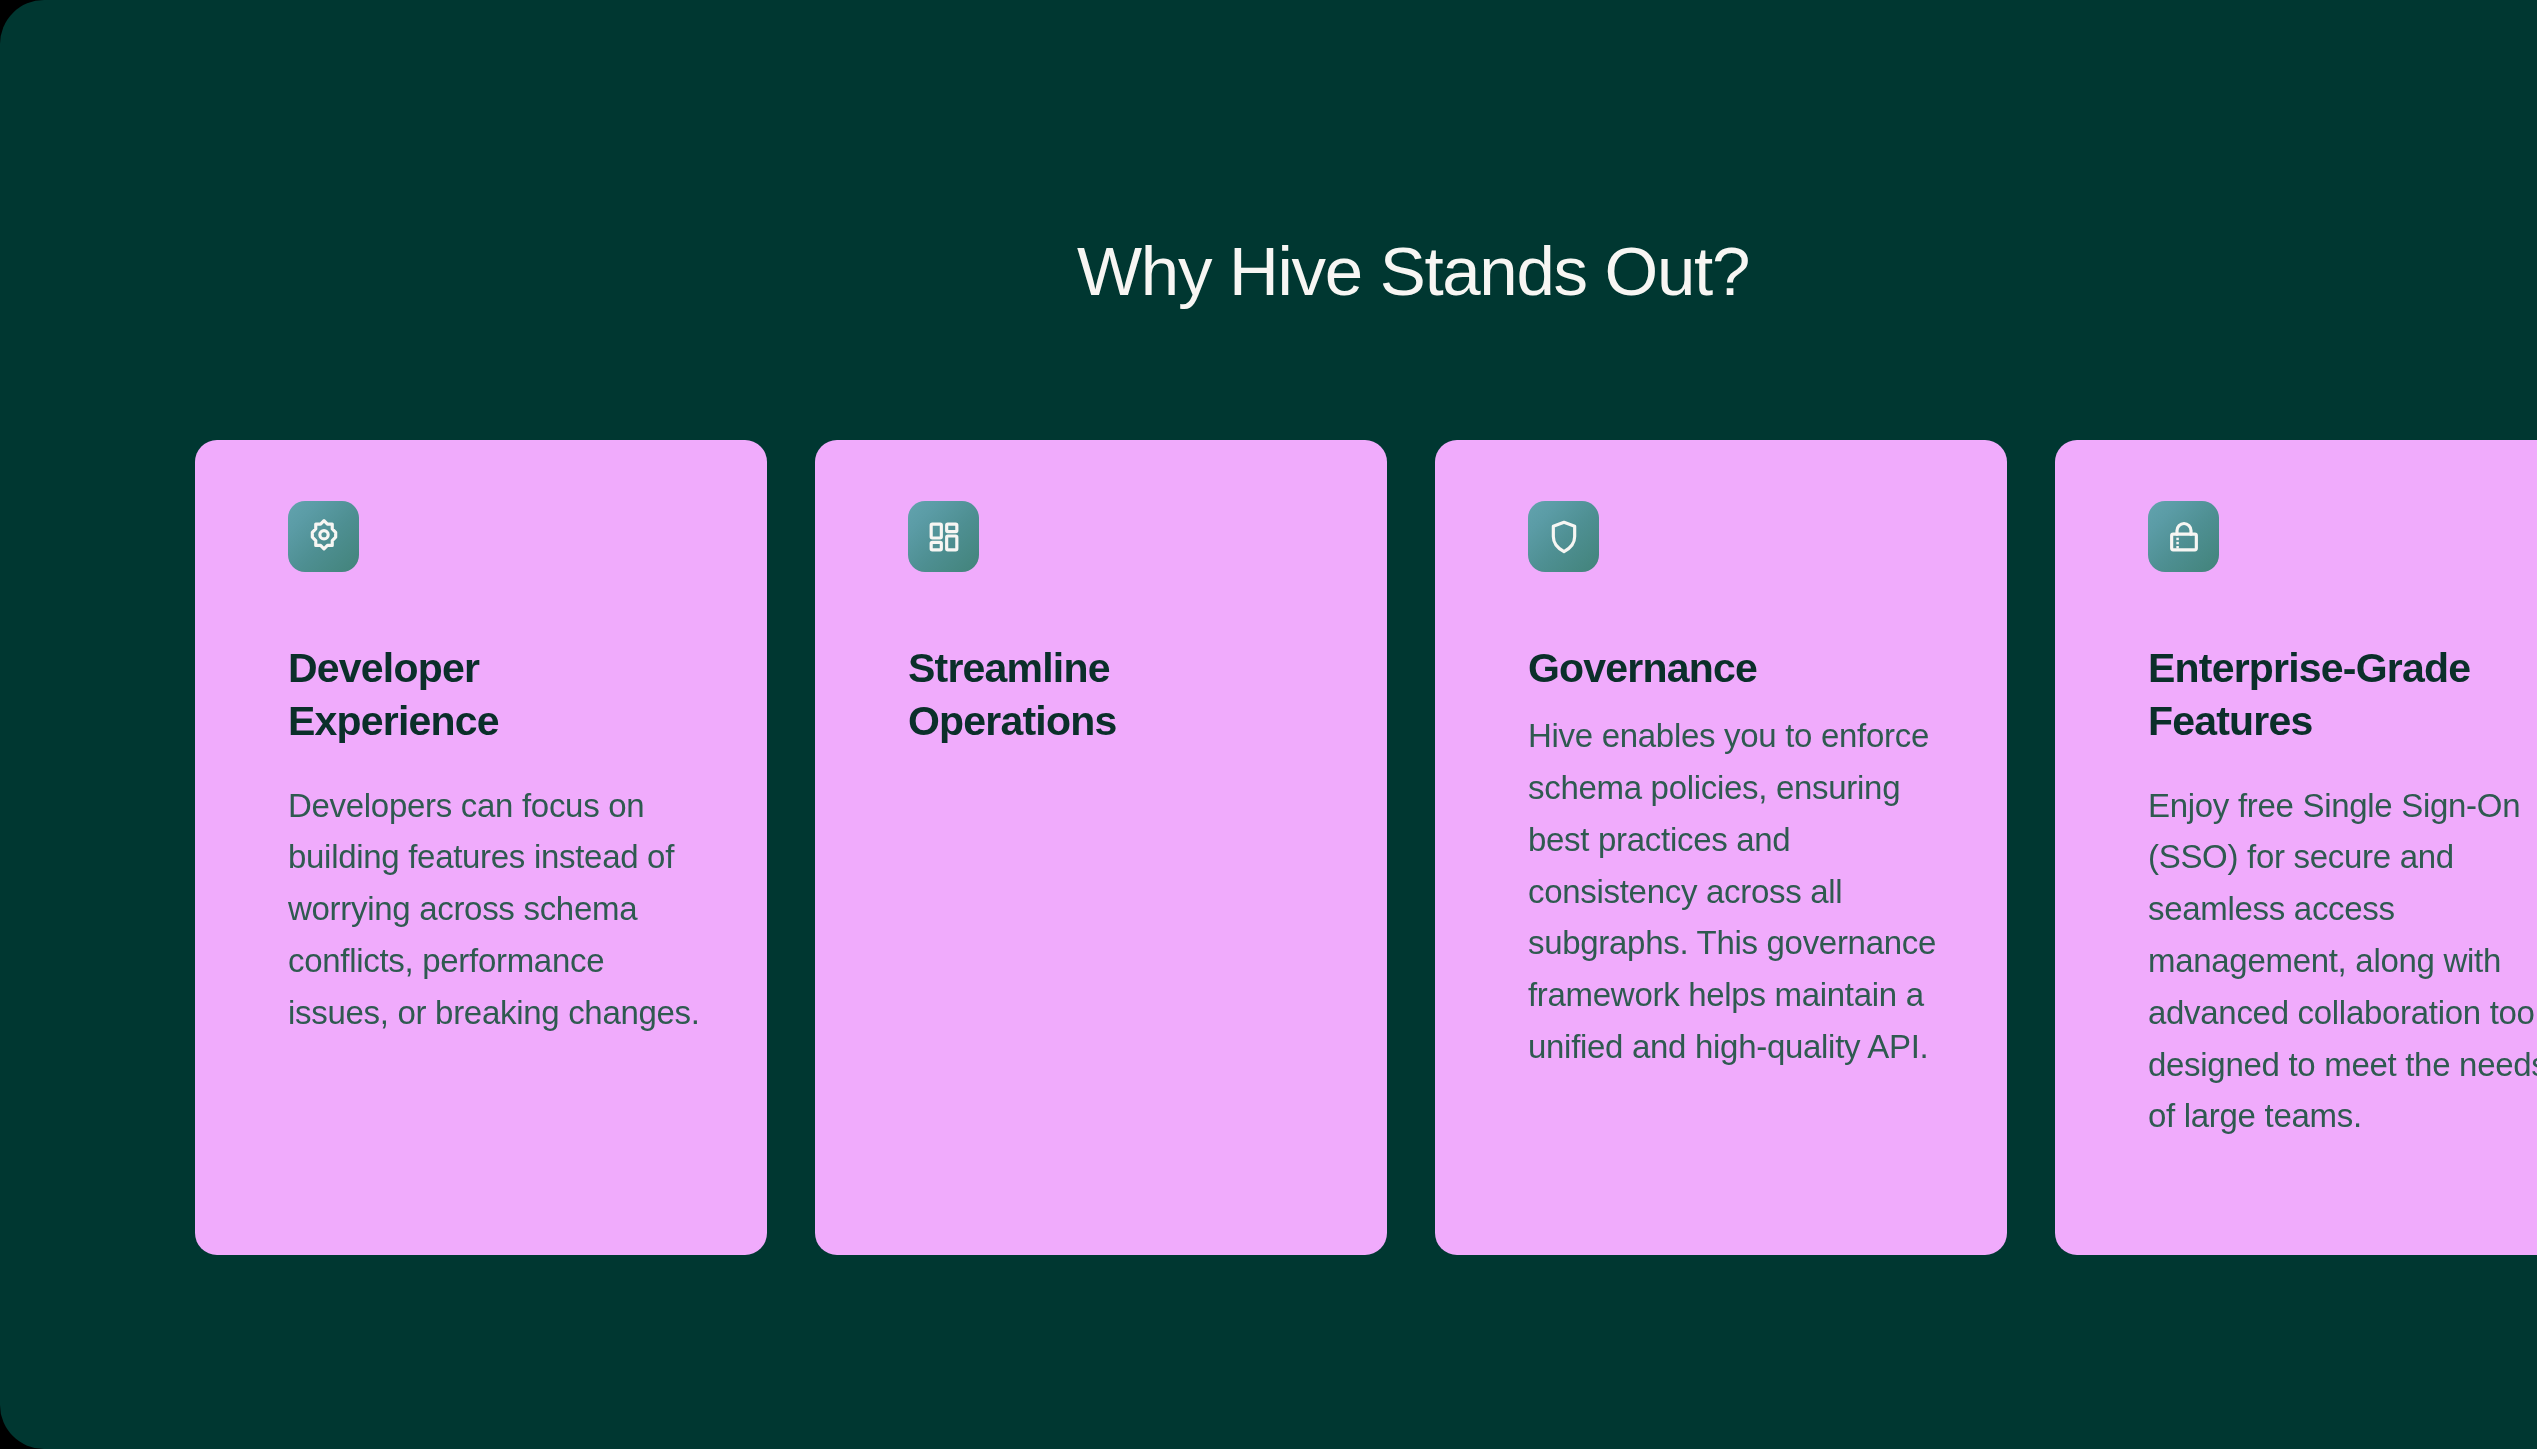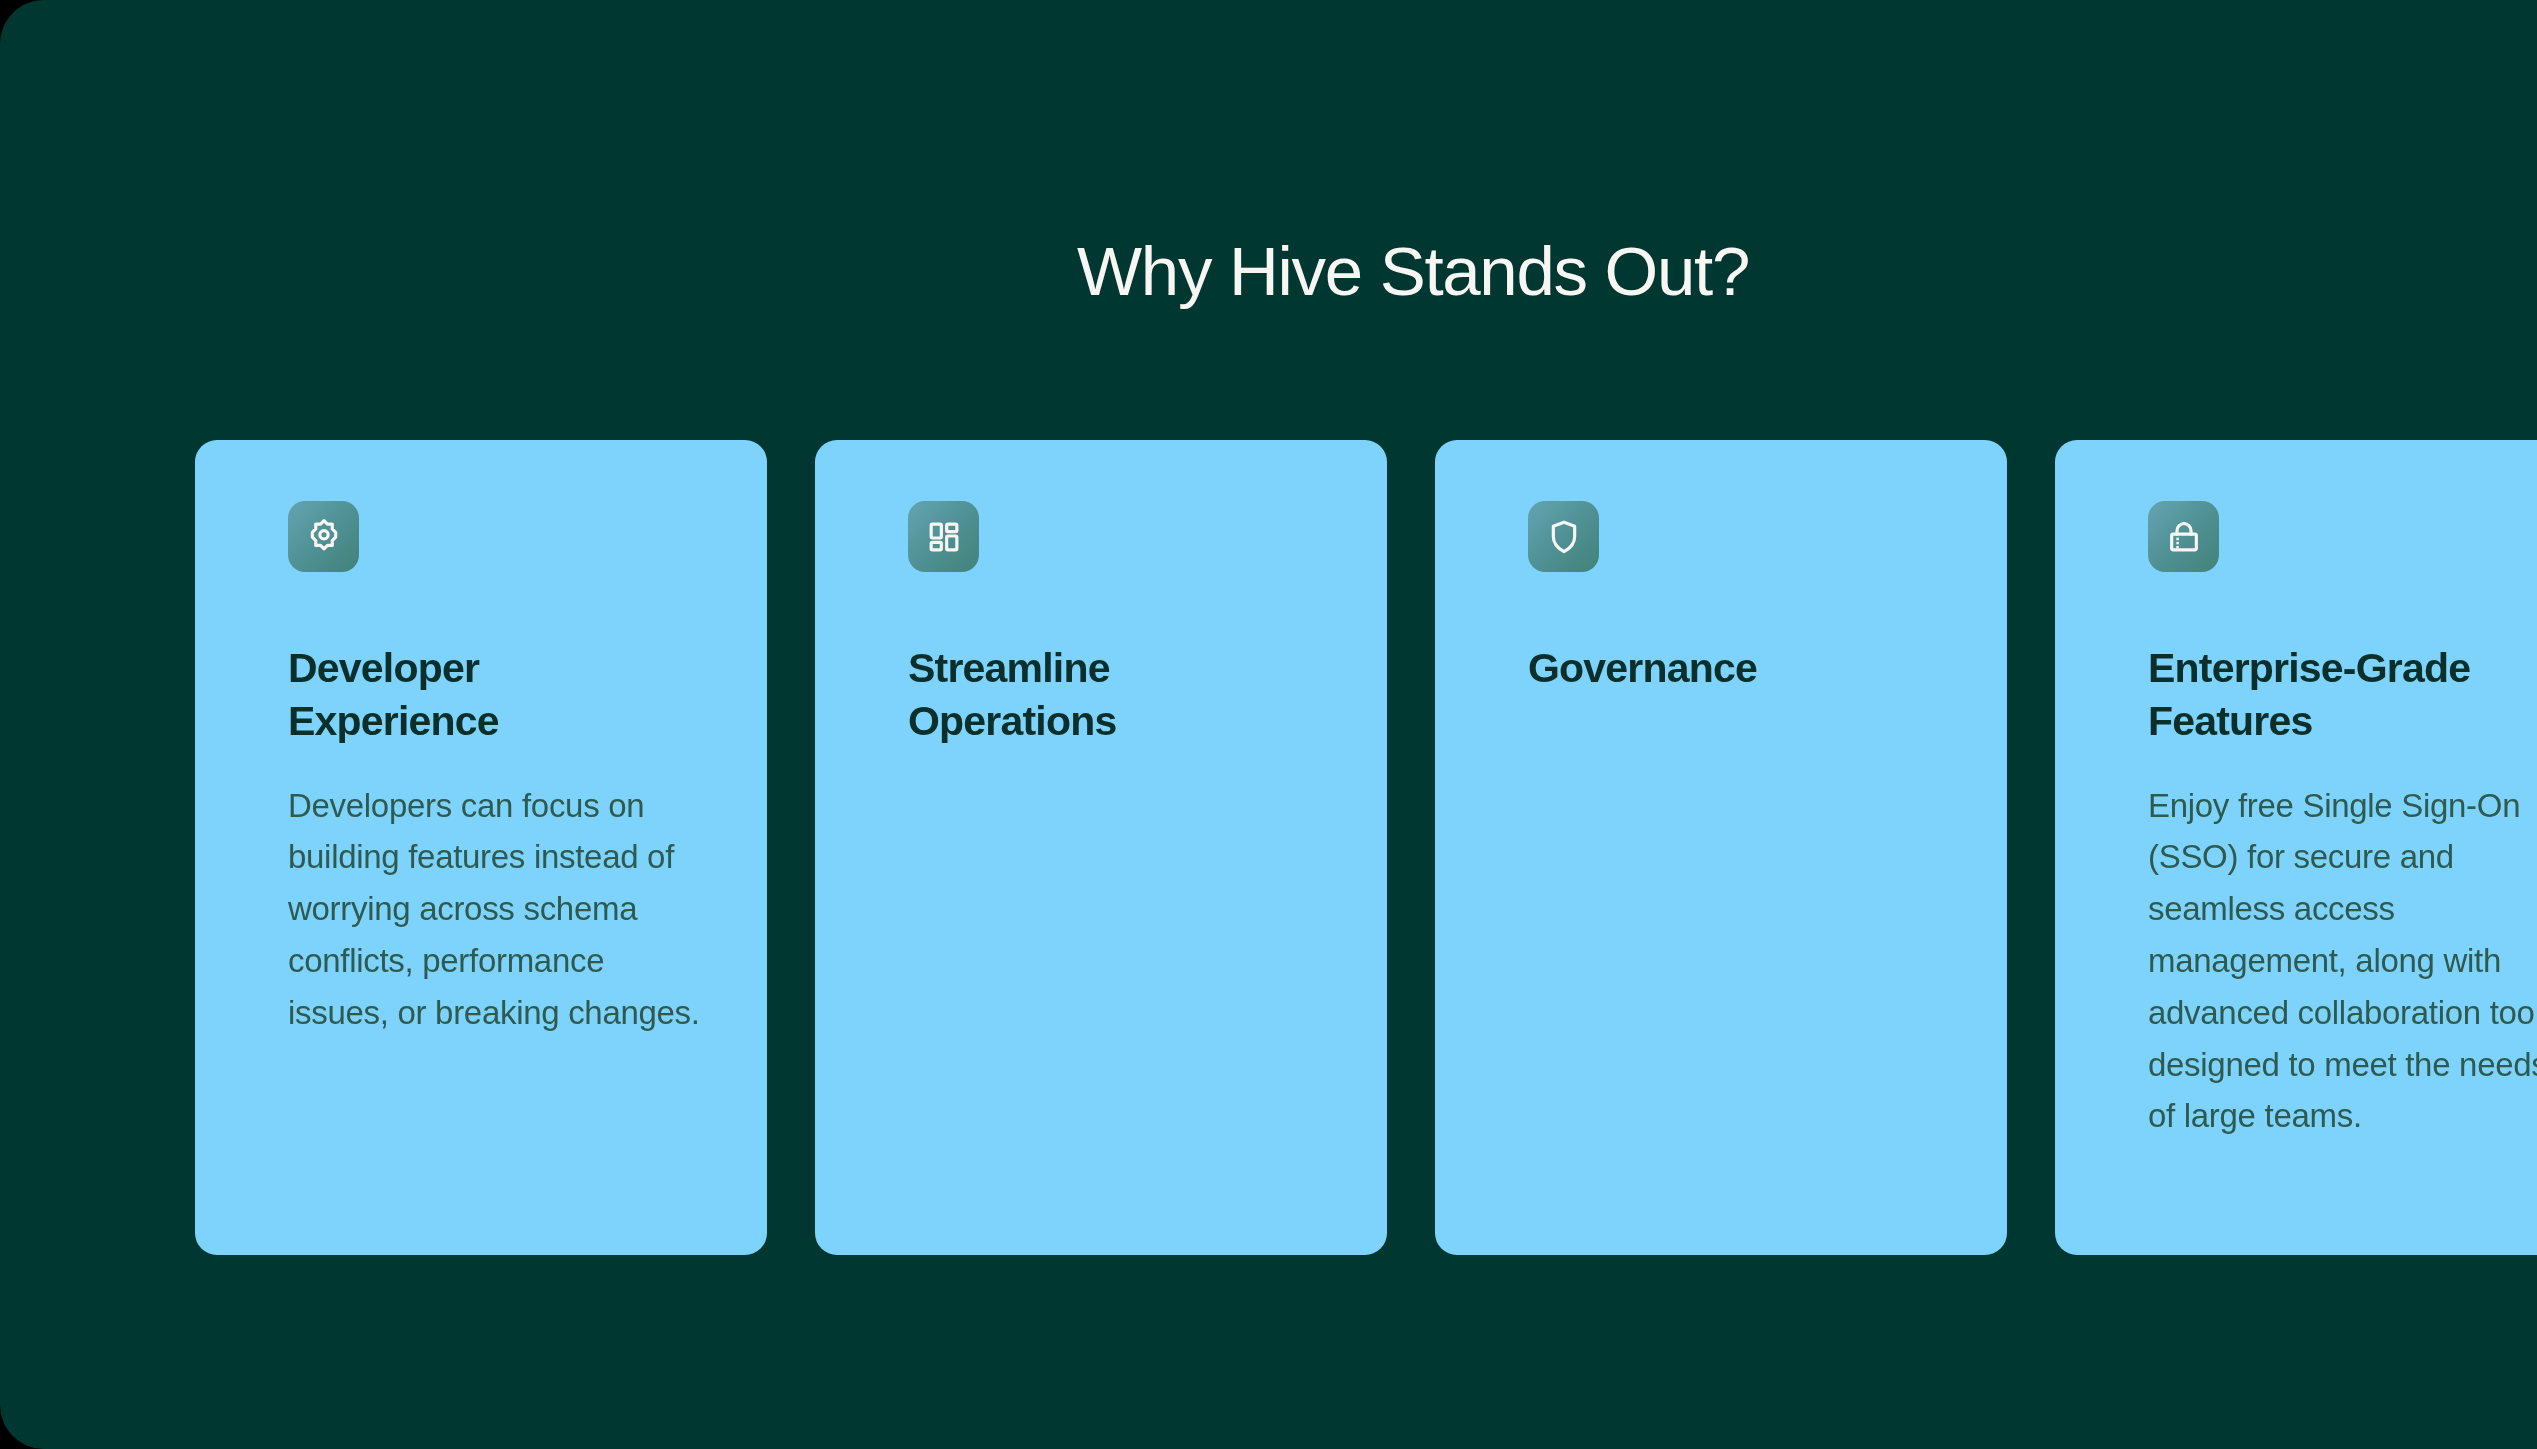--- a/index.html
+++ b/index.html
@@ -48,21 +48,21 @@
     width: 2436px;
     height: 815px;
     display: flex;
     flex-direction: row;
     gap: 48px;
   }
 
   .card {
     width: 572px;
     height: 815px;
-    background: #7dd3fc;
+    background: #f0abfc;
     border-radius: 22px;
     box-sizing: border-box;
     padding: 61px 0 0 0;
     position: relative;
     overflow: hidden;
   }
 
   .card-inner {
     padding-left: 93px;
     padding-right: 60px;
@@ -153,20 +153,21 @@
     <div class="card title-short">
       <div class="card-inner">
         <div class="icon-chip">
           <span>
             <svg viewBox="0 0 24 24" fill="none" xmlns="http://www.w3.org/2000/svg">
               <path d="M12 3.2L5.6 5.6v6.1c0 4 2.7 7.1 6.4 9.1 3.7-2 6.4-5.1 6.4-9.1V5.6L12 3.2z" stroke="#F7F6F3" stroke-width="1.9" stroke-linejoin="round"></path>
             </svg>
           </span>
         </div>
         <h2 class="card-title">Governance</h2>
+        <p class="card-body">Hive enables you to enforce schema policies, ensuring best practices and consistency across all subgraphs. This governance framework helps maintain a unified and high-quality API.</p>
       </div>
     </div>
 
     <div class="card">
       <div class="card-inner">
         <div class="icon-chip">
           <span>
             <svg viewBox="0 0 24 24" fill="none" xmlns="http://www.w3.org/2000/svg">
               <path d="M7.8 10.3V8.1a4.2 4.2 0 018.4 0v2.2" stroke="#F7F6F3" stroke-width="1.9" stroke-linecap="round"></path>
               <rect x="4.6" y="10.3" width="14.8" height="9.4" rx="0.9" stroke="#F7F6F3" stroke-width="1.9"></rect>

